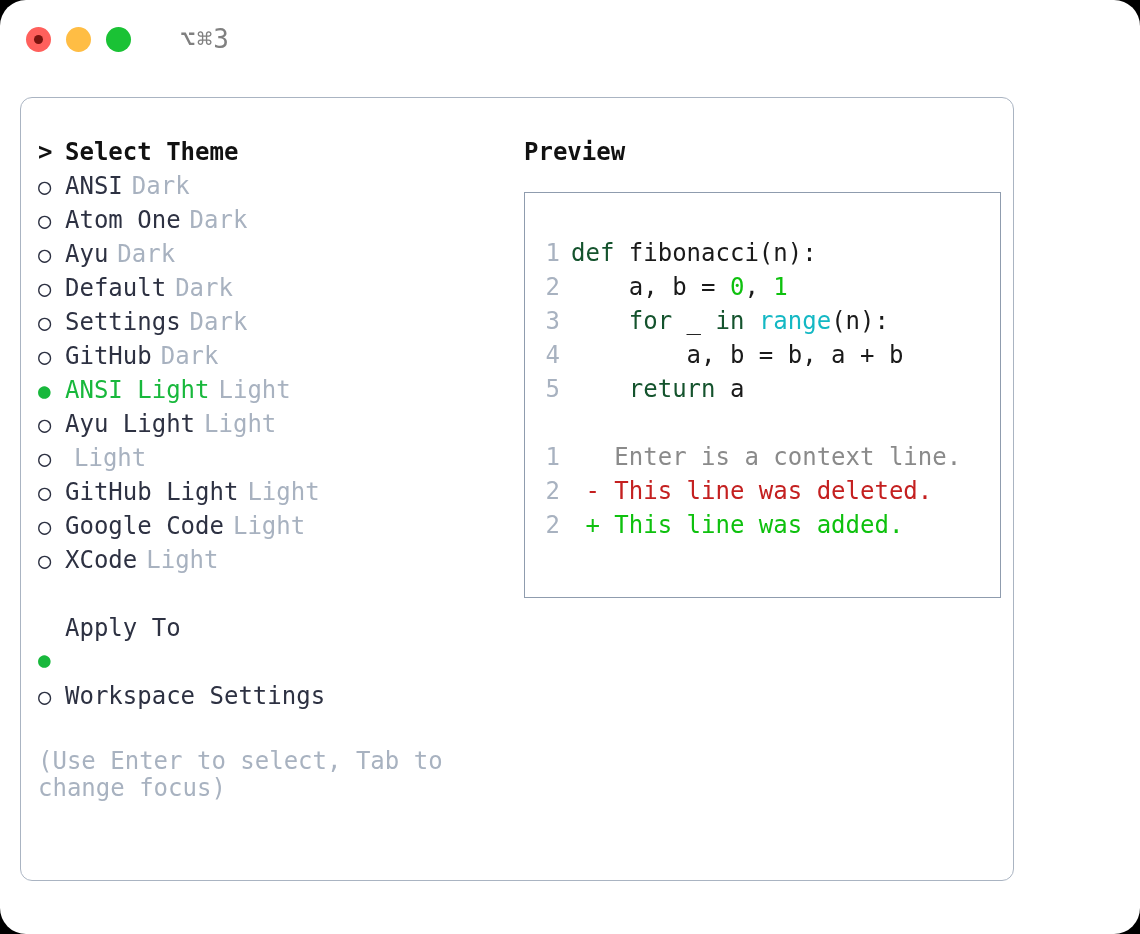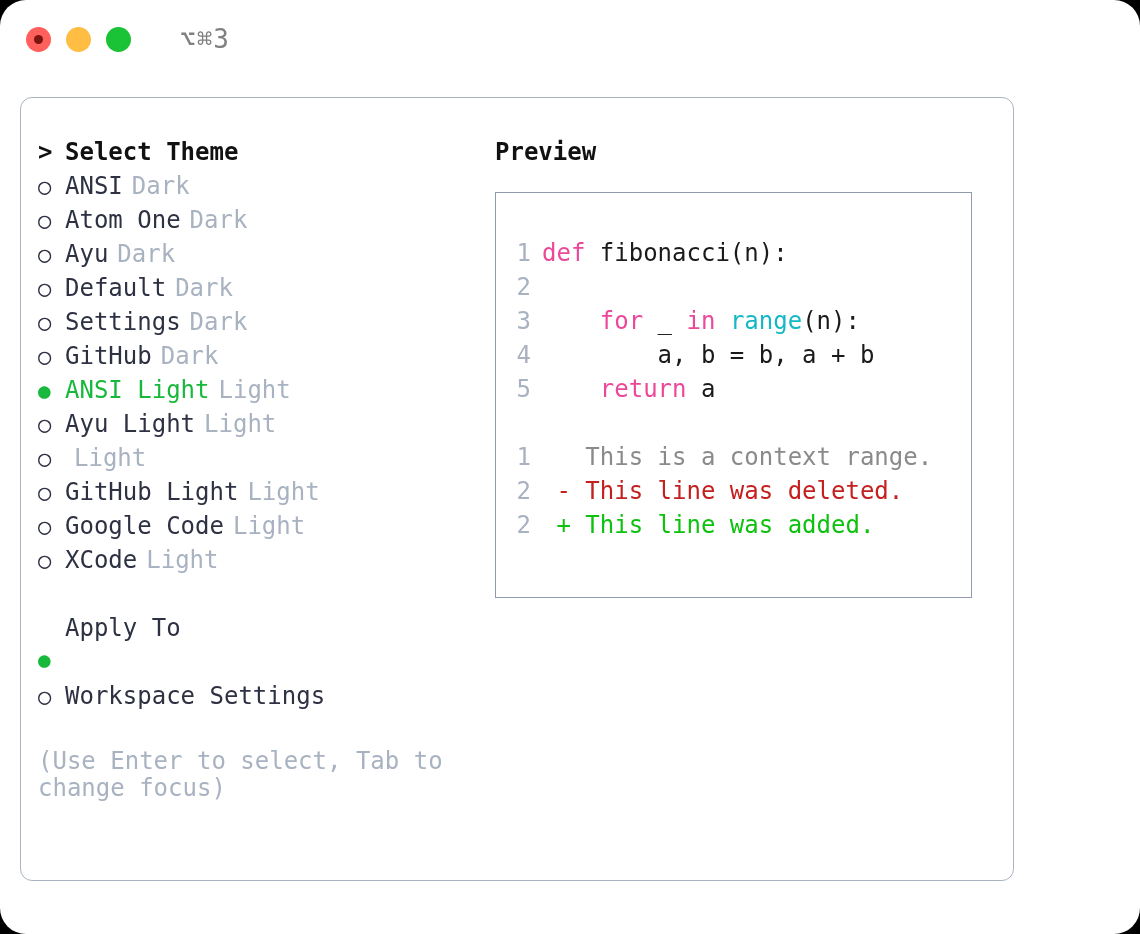--- a/index.html
+++ b/index.html
@@ -104,21 +104,21 @@
     font-size: 24px;
     line-height: 27px;
     color: #a8b2c0;
     width: 410px;
     white-space: pre-wrap;
   }
 
   
   #right {
     position: absolute;
-    left: 474px; top: 40px;
+    left: 503px; top: 40px;
     width: 500px;
   }
   #preview-title {
     font-size: 24px;
     font-weight: bold;
     color: #111111;
     height: 34px;
   }
   #codebox {
     margin-top: 20px;
@@ -136,21 +136,21 @@
     white-space: pre;
   }
   .lineno {
     width: 34px;
     flex: none;
     text-align: right;
     color: #a8b2c0;
     padding-right: 11px;
   }
   .codetext { color: #1a1a1a; }
-  .kw   { color: #ec4899; }
+  .kw   { color: #14532d; }
   .fn   { color: #14b8c4; }
   .num  { color: #0ec10e; }
   .ctx  { color: #8a8a8a; }
   .del  { color: #c42020; }
   .add  { color: #0ec10e; }
   .spacer { height: 34px; }
 </style>
 </head>
 <body>
 
@@ -265,20 +265,21 @@
 
       <div id="codebox">
 
         <div class="codeline">
           <span class="lineno">1</span>
           <span class="codetext"><span class="kw">def</span><span class="codetext"> fibonacci(n):</span></span>
         </div>
 
         <div class="codeline">
           <span class="lineno">2</span>
+          <span class="codetext"><span class="codetext">    a, b = </span><span class="num">0</span><span class="codetext">, </span><span class="num">1</span></span>
         </div>
 
         <div class="codeline">
           <span class="lineno">3</span>
           <span class="codetext"><span class="codetext">    </span><span class="kw">for</span><span class="codetext"> _ </span><span class="kw">in</span><span class="codetext"> </span><span class="fn">range</span><span class="codetext">(n):</span></span>
         </div>
 
         <div class="codeline">
           <span class="lineno">4</span>
           <span class="codetext">        a, b = b, a + b</span>
@@ -286,21 +287,21 @@
 
         <div class="codeline">
           <span class="lineno">5</span>
           <span class="codetext"><span class="codetext">    </span><span class="kw">return</span><span class="codetext"> a</span></span>
         </div>
 
         <div class="spacer"></div>
 
         <div class="codeline">
           <span class="lineno">1</span>
-          <span class="ctx">   This is a context range.</span>
+          <span class="ctx">   Enter is a context line.</span>
         </div>
 
         <div class="codeline">
           <span class="lineno">2</span>
           <span class="del"> - This line was deleted.</span>
         </div>
 
         <div class="codeline">
           <span class="lineno">2</span>
           <span class="add"> + This line was added.</span>

